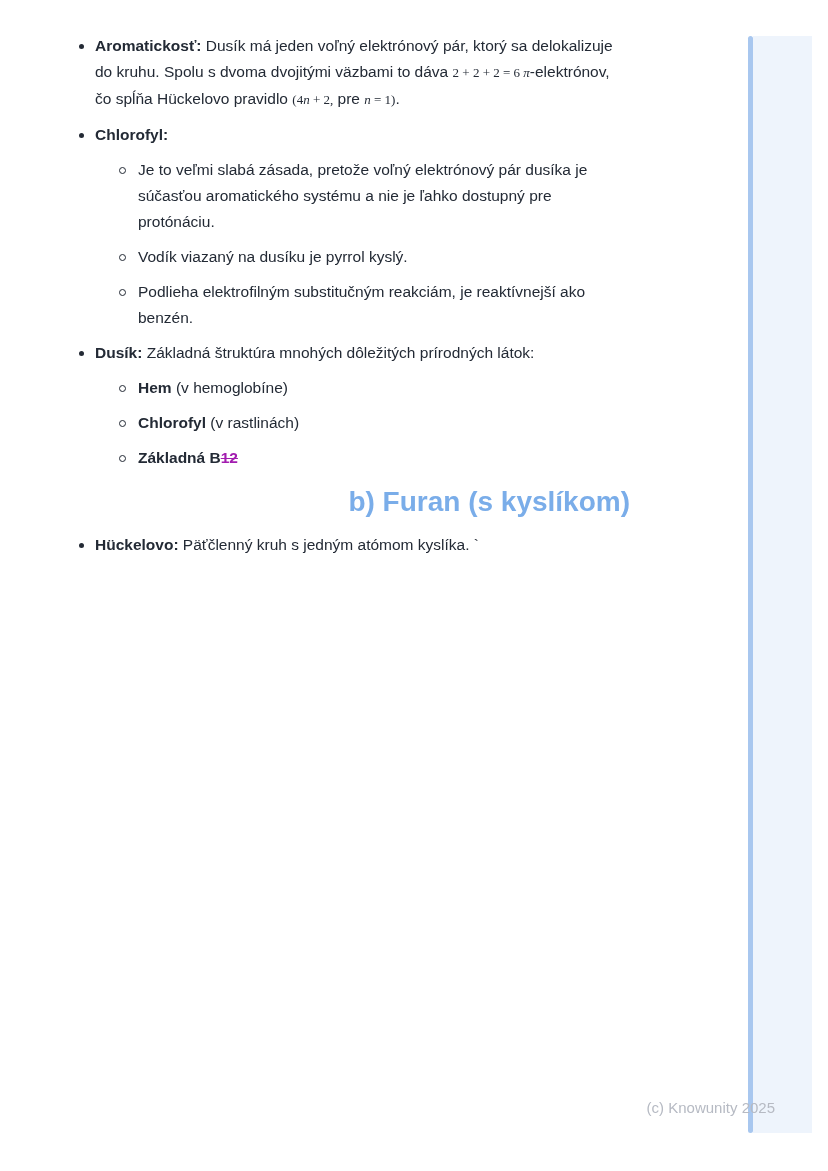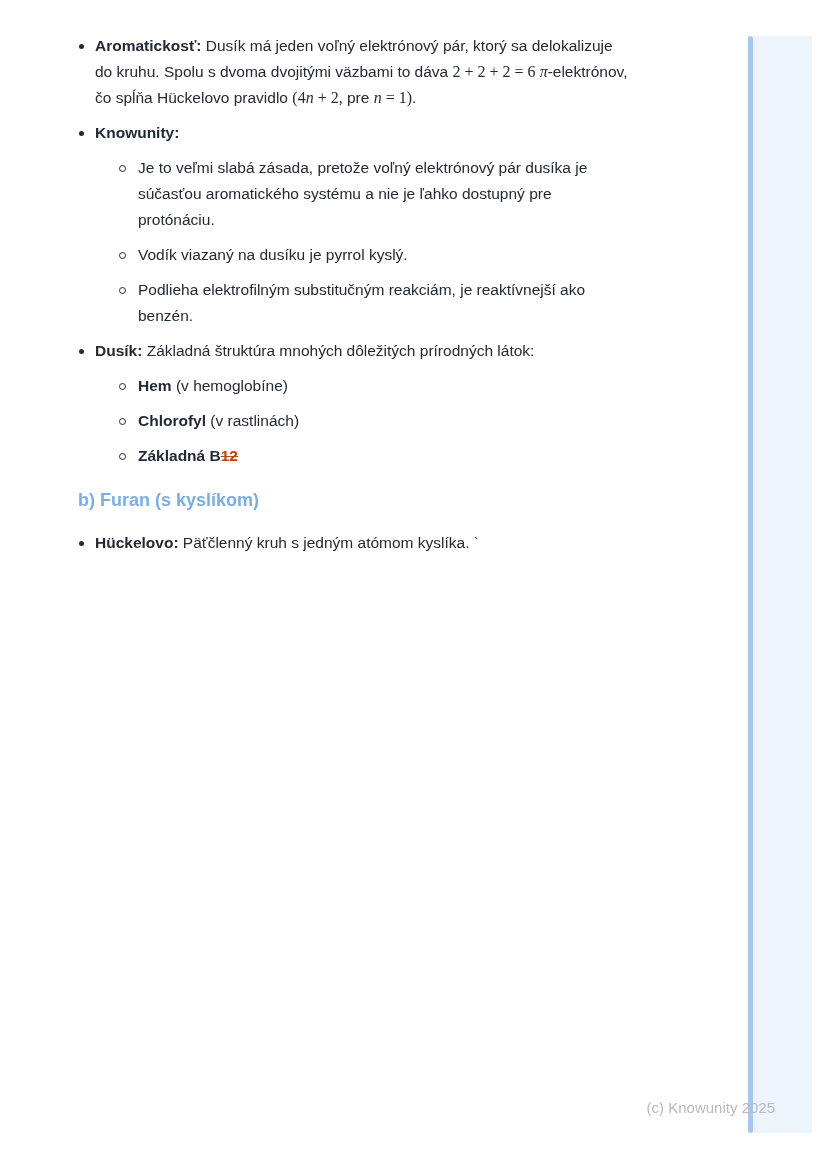--- a/index.html
+++ b/index.html
@@ -63,34 +63,35 @@
   ul.l2 > li::before {
     content: "";
     position: absolute;
     left: 0px; top: 9.5px;
     width: 5px; height: 5px;
     border-radius: 50%;
     background: transparent;
     border: 1.5px solid #232a35;
   }
   .b { font-weight: 700; }
-  .math { font-family: "Liberation Serif", "DejaVu Serif", serif; font-size: 16px; }
+  .math { font-family: "Liberation Serif", "DejaVu Serif", serif; font-size: 13px; }
   .it { font-style: italic; }
   .strike {
     font-weight: 700;
-    color: #c2410c;
+    color: #a21caf;
     text-decoration: line-through;
     margin-top: 20px;
   }
   h2.heading-blue {
     margin: 17px 0 16px 0;
-    font-size: 18px;
+    font-size: 28px;
     line-height: 28px;
     font-weight: 700;
     color: #7aade9;
+    text-align: right;
   }
   .footer {
     position: absolute;
     top: 1100px;
     right: 53px;
     font-size: 15px;
     line-height: 16px;
     color: #b6bac3;
     z-index: 3;
   }
@@ -105,21 +106,21 @@
     <div class="side-panel"></div>
   </div>
 
   <div class="content">
 
     <ul class="l1">
 
       <li><span class="b">Aromatickosť:</span><span> Dusík má jeden voľný elektrónový pár, ktorý sa delokalizuje do kruhu. Spolu s dvoma dvojitými väzbami to dáva </span><span class="math">2 + 2 + 2 = 6 </span><span class="math it">π</span><span>-elektrónov, čo spĺňa Hückelovo pravidlo </span><span class="math">(4</span><span class="math it">n</span><span class="math"> + 2,</span><span> pre </span><span class="math it">n</span><span class="math"> = 1)</span><span>.</span></li>
 
       <li>
-        <span class="b">Knowunity:</span>
+        <span class="b">Chlorofyl:</span>
         <ul class="l2">
           <li><span>Je to veľmi slabá zásada, pretože voľný elektrónový pár dusíka je súčasťou aromatického systému a nie je ľahko dostupný pre protónáciu.</span></li>
           <li><span>Vodík viazaný na dusíku je pyrrol kyslý.</span></li>
           <li><span>Podlieha elektrofilným substitučným reakciám, je reaktívnejší ako benzén.</span></li>
         </ul>
       </li>
 
       <li>
         <span class="b">Dusík:</span><span> Základná štruktúra mnohých dôležitých prírodných látok:</span>
         <ul class="l2">

